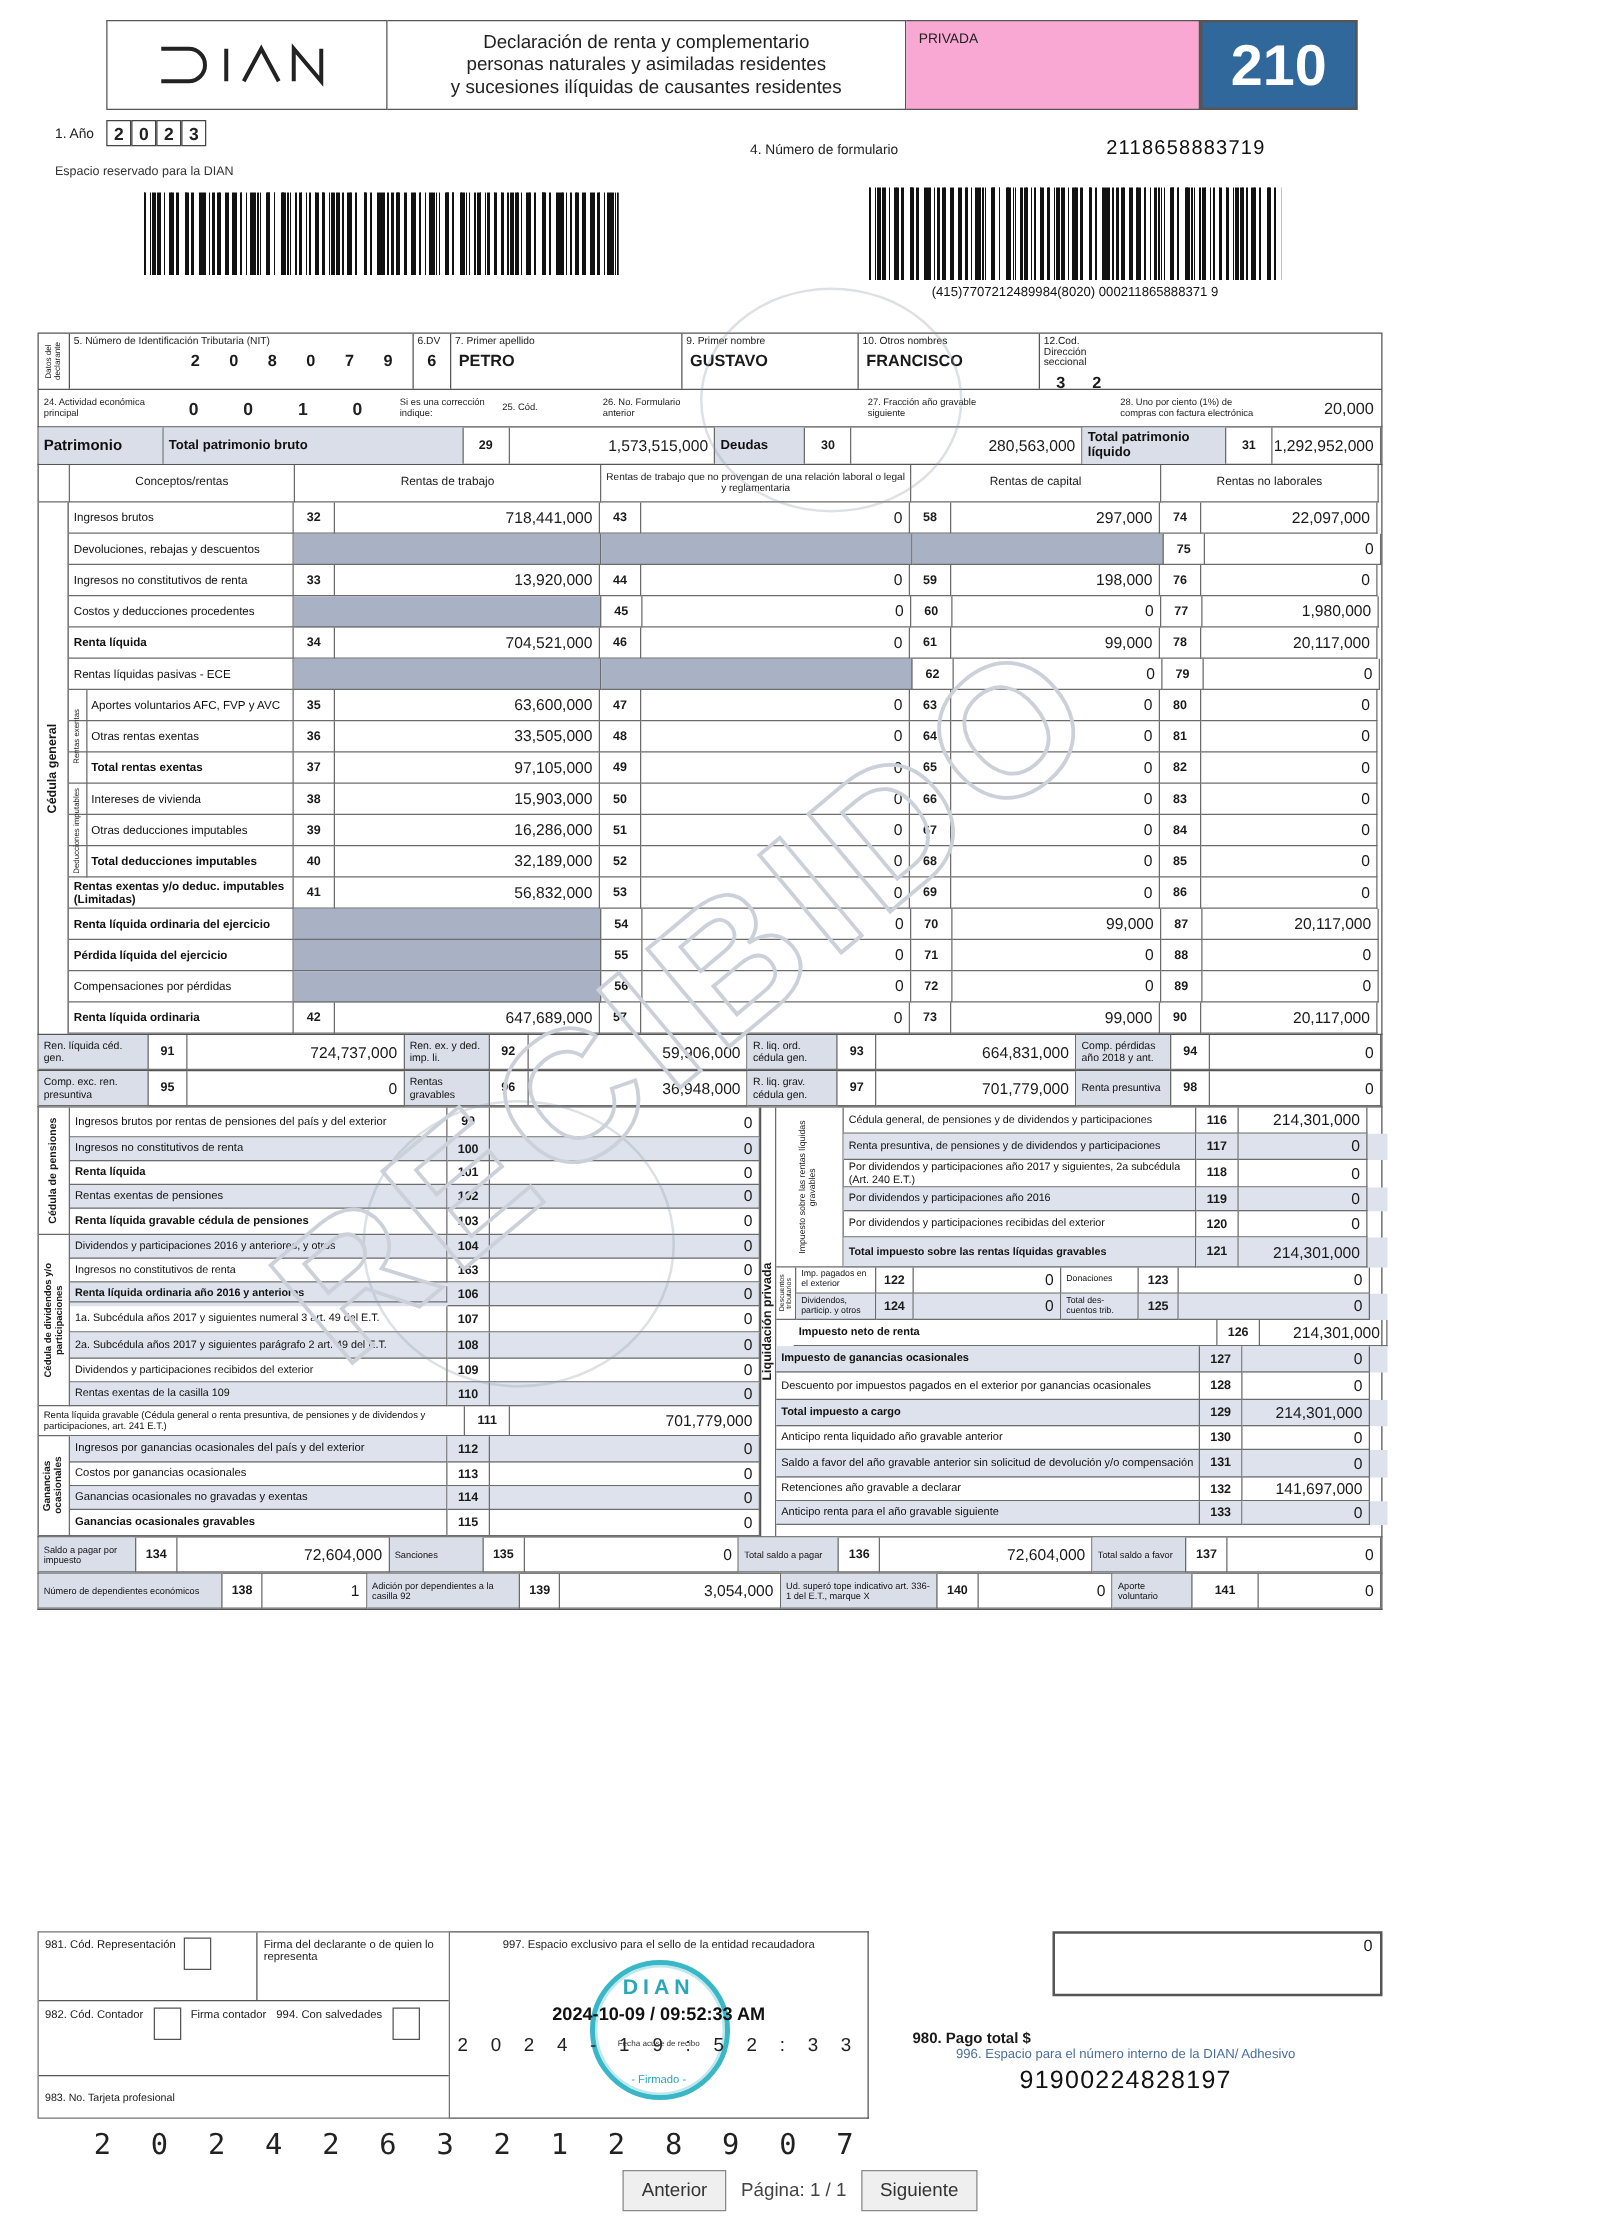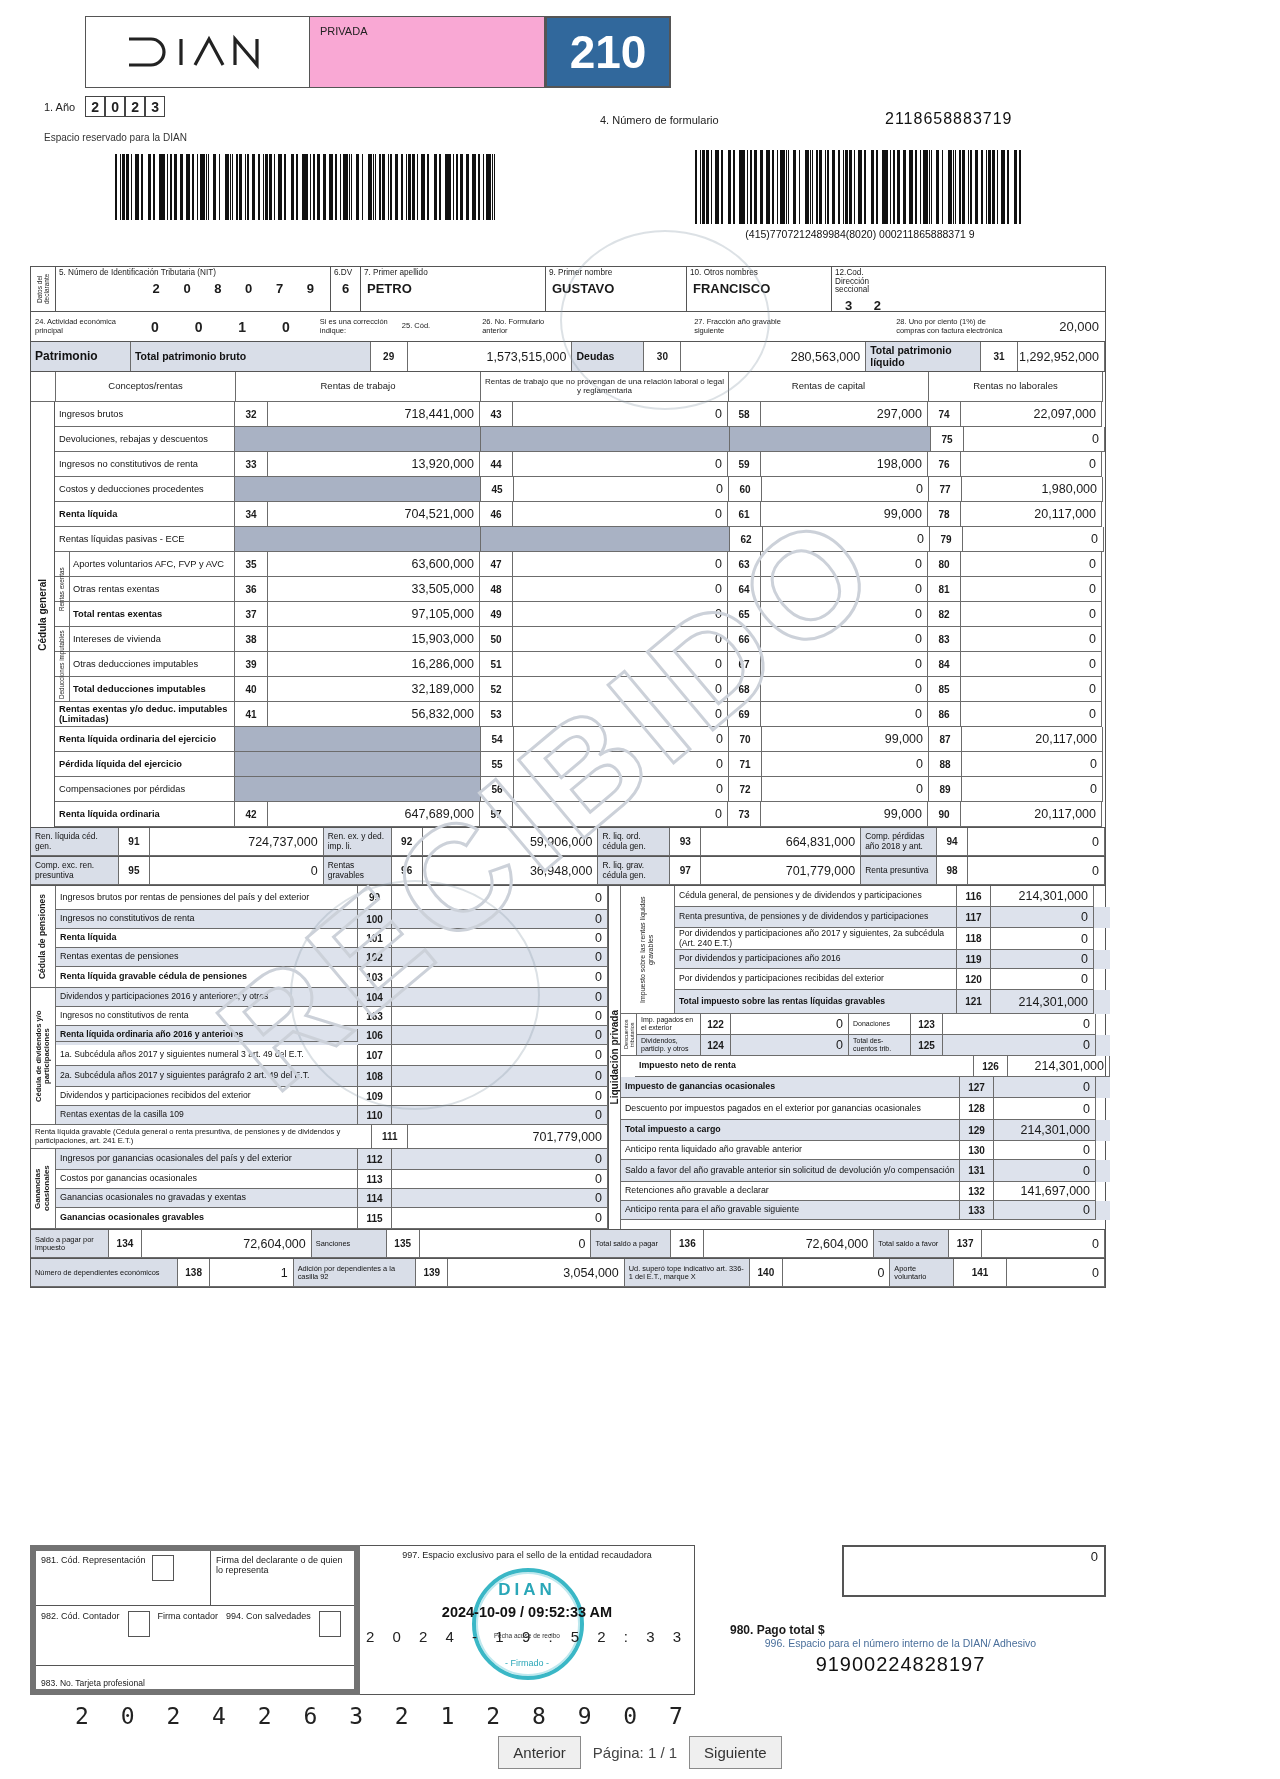--- a/index.html
+++ b/index.html
@@ -70,21 +70,21 @@
   .sect { display:flex; }
   .sect-strip { display:flex; align-items:center; justify-content:center; border-right:1px solid #6c6c6c; border-bottom:1px solid #6c6c6c; }
   .sect-rows { flex:1; }
   .lp-strip { width:22px; border-right:1px solid #6c6c6c; display:flex; align-items:center; justify-content:center; }
   .rcol { flex:1; display:flex; flex-direction:column; }
   .filler { flex:1; }
   .tot .cell { height:28px; }
   .tot .lc { font-size:7.4px; }
   
   .footer { position:absolute; left:30px; top:1545px; width:1076px; height:150px; }
-  .f-left { position:absolute; left:0; top:0; width:330px; height:150px; border:6px solid #737373; }
+  .f-left { position:absolute; left:0; top:0; width:330px; height:150px; border:1px solid #737373; }
   .f-row1 { display:flex; height:55px; border-bottom:1px solid #555; }
   .f-981 { width:175px; border-right:1px solid #555; padding:4px 5px; font-size:9px; display:flex; gap:6px; }
   .sq { width:22px; height:26px; border:1px solid #555; background:#fff; flex:none; }
   .f-firma1 { flex:1; padding:4px 5px; font-size:9px; line-height:1.15; }
   .f-row2 { display:flex; height:60px; align-items:flex-start; padding:5px; font-size:9px; gap:8px; border-bottom:1px solid #555; }
   .f-983 { padding:12px 5px 0 5px; font-size:8.5px; }
   .f-mid { position:absolute; left:330px; top:0; width:335px; height:150px; border:1px solid #555; border-left:none; }
   .f-997 { text-align:center; font-size:9px; padding-top:4px; color:#222; }
   .stamp-circle { position:absolute; left:112px; top:22px; width:112px; height:112px; border-radius:50%; border:4px solid #3ab7c6; box-shadow:0 0 0 2px #bfe8ee inset; background:rgba(255,255,255,.6); }
   .stamp-dian { position:absolute; left:0; top:34px; width:100%; text-align:center; font-size:17px; letter-spacing:4px; color:#2aa7b8; font-weight:bold; }
@@ -114,20 +114,25 @@
   <div class="hdr">
     <div class="logo-box">
       <svg width="150" height="46" viewBox="0 0 150 46">
         <g fill="none" stroke="#222" stroke-width="3.2">
           <path d="M6 10 h22 a13 13 0 0 1 0 26 h-22"></path>
           <line x1="58" y1="10" x2="58" y2="36"></line>
           <path d="M72 36 L86 10 L100 36"></path>
           <path d="M112 36 V10 L134 36 V10"></path>
         </g>
       </svg>
+    </div>
+    <div class="title-box">
+      <div>Declaración de renta y complementario</div>
+      <div>personas naturales y asimiladas residentes</div>
+      <div>y sucesiones ilíquidas de causantes residentes</div>
     </div>
     <div class="priv-box">PRIVADA</div>
     <div class="code-box">210</div>
   </div>
 
   <div class="meta">
     <div class="yr">
       <span>1. Año</span>
       <span class="yr-digits" id="year-digits">
           <span class="yd">2</span>

